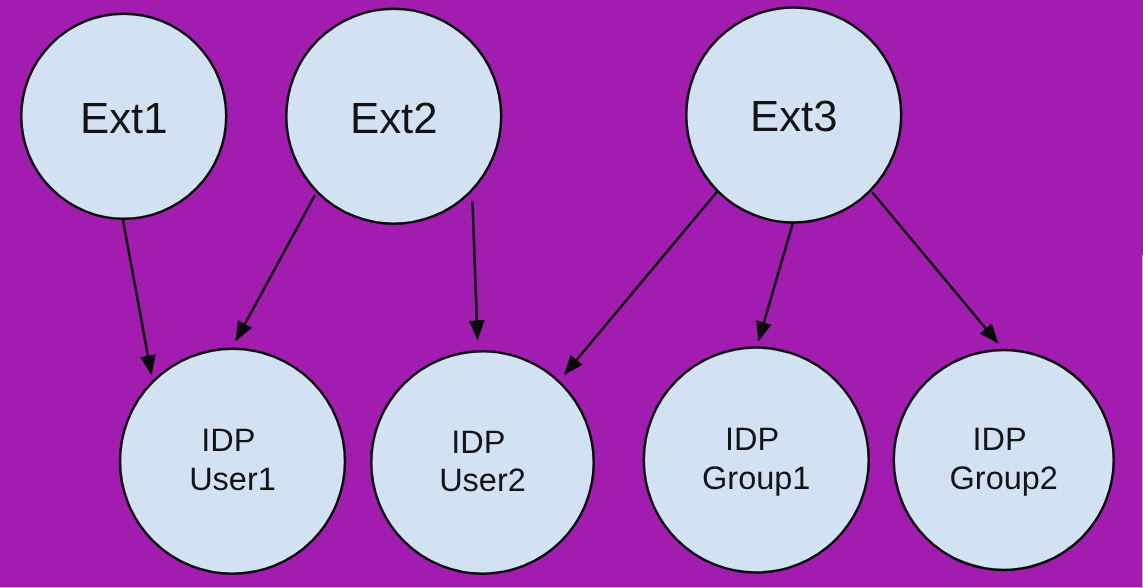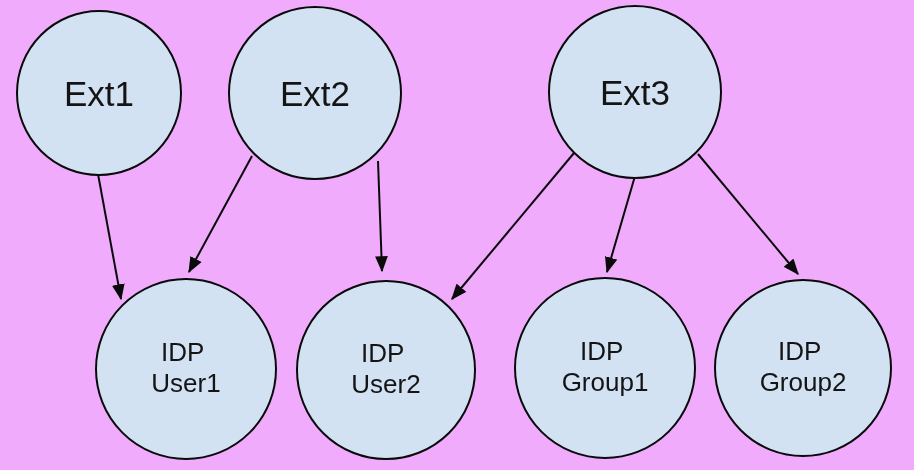--- a/index.html
+++ b/index.html
@@ -8,21 +8,21 @@
     background: #ffffff;
     width: 914px;
     height: 470px;
     overflow: hidden;
     font-family: "Liberation Sans", "DejaVu Sans", sans-serif;
   }
   .canvas {
     position: relative;
     width: 914px;
     height: 470px;
-    background: #f0abfc;
+    background: #a21caf;
   }
   svg { display: block; }
   .node-circle {
     stroke: #0a0a0a;
     stroke-width: 2;
   }
   .edge {
     stroke: #0a0a0a;
     stroke-width: 2;
     fill: none;

